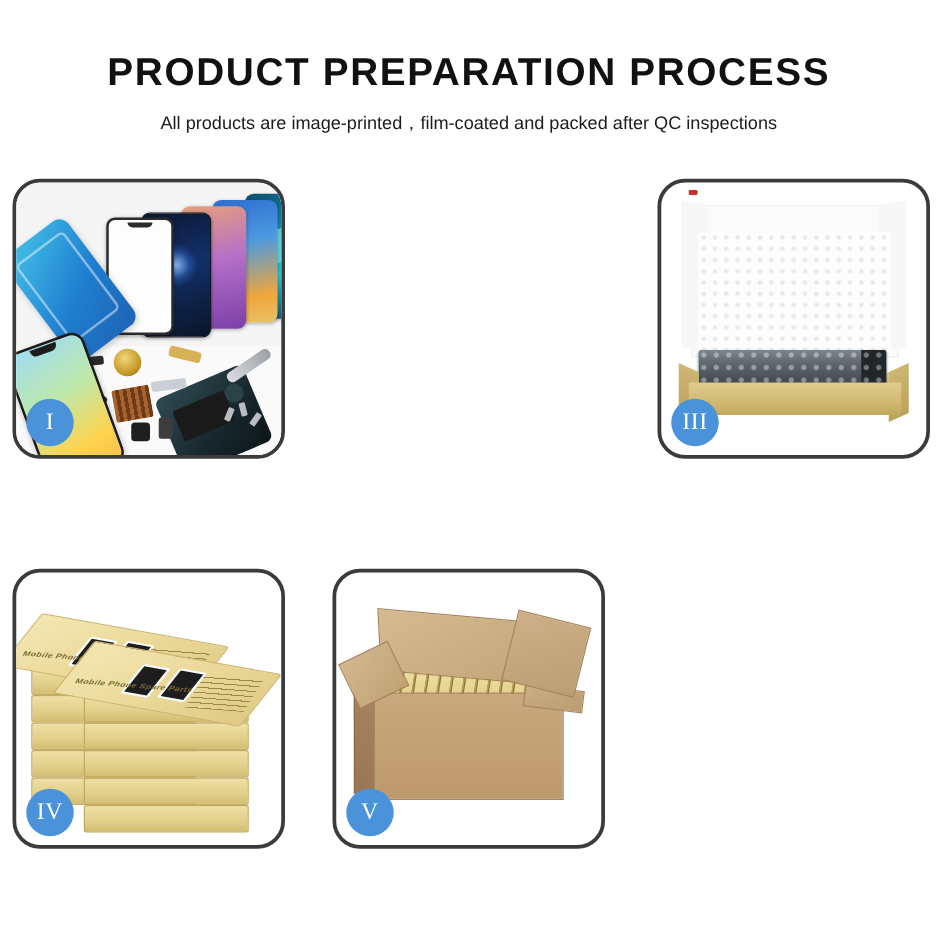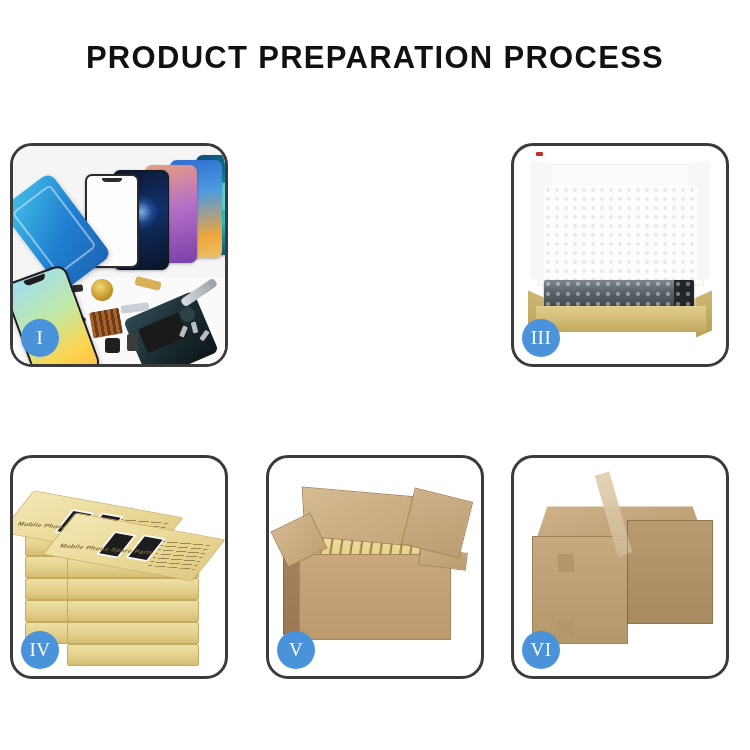--- a/index.html
+++ b/index.html
@@ -38,21 +38,21 @@
     position: absolute;
     width: 218px;
     height: 224px;
     border: 3px solid #3b3b3b;
     border-radius: 22px;
     background: #ffffff;
     overflow: hidden;
   }
   .panel.c0 { left: 0px; }
   .panel.c1 { left: 256px; }
-  .panel.c2 { left: 501px; }
+  .panel.c2 { left: 516px; }
   .panel.r0 { top: 0px; }
   .panel.r1 { top: 312px; }
 
   .photo { position: absolute; inset: 0; overflow: hidden; }
 
   
   .badge {
     position: absolute;
     left: 8px; bottom: 7px;
     width: 38px; height: 38px;
@@ -216,20 +216,21 @@
   .c-tab1{position:absolute;left:44px;top:96px;width:16px;height:18px;background:#b49669;z-index:6;}
   .c-tab2{position:absolute;left:44px;top:162px;width:16px;height:18px;background:#b49669;z-index:6;}
 </style>
 </head>
 <body>
 
 <div class="page">
 
   <div class="header">
     <div class="title">PRODUCT PREPARATION PROCESS</div>
+    <div class="subtitle">All products are image-printed，film-coated and packed after QC inspections</div>
   </div>
 
   <div class="grid">
 
     <div class="panel r0 c0">
       <div class="photo">
         <div class="p1-bg"></div>
         <div class="ph ph-teal"></div>
         <div class="ph ph-blue"></div>
         <div class="ph ph-purple"></div>
@@ -328,27 +329,15 @@
         <div class="flapA"></div>
         <div class="flapB"></div>
         <div class="flapC"></div>
         <div class="flapD"></div>
         <div class="c-open-side"></div>
         <div class="c-open-body"></div>
       </div>
       <div class="badge">V</div>
     </div>
 
-    <div class="panel r1 c2">
-      <div class="photo">
-        <div class="c-top"></div>
-        <div class="c-tape"></div>
-        <div class="c-face-l"></div>
-        <div class="c-face-r"></div>
-        <div class="c-seam"></div>
-        <div class="c-tab1"></div>
-        <div class="c-tab2"></div>
-      </div>
-      <div class="badge">VI</div>
-    </div>
 
   </div>
 </div>
 
 </body></html>

